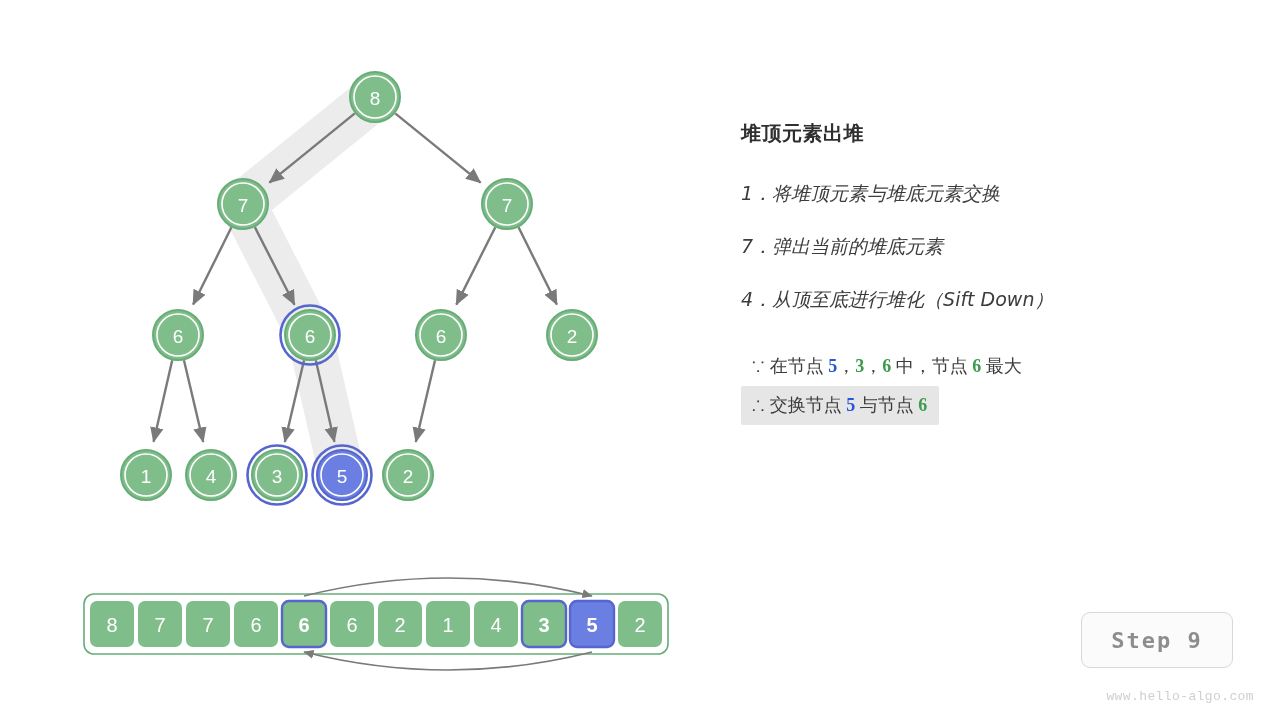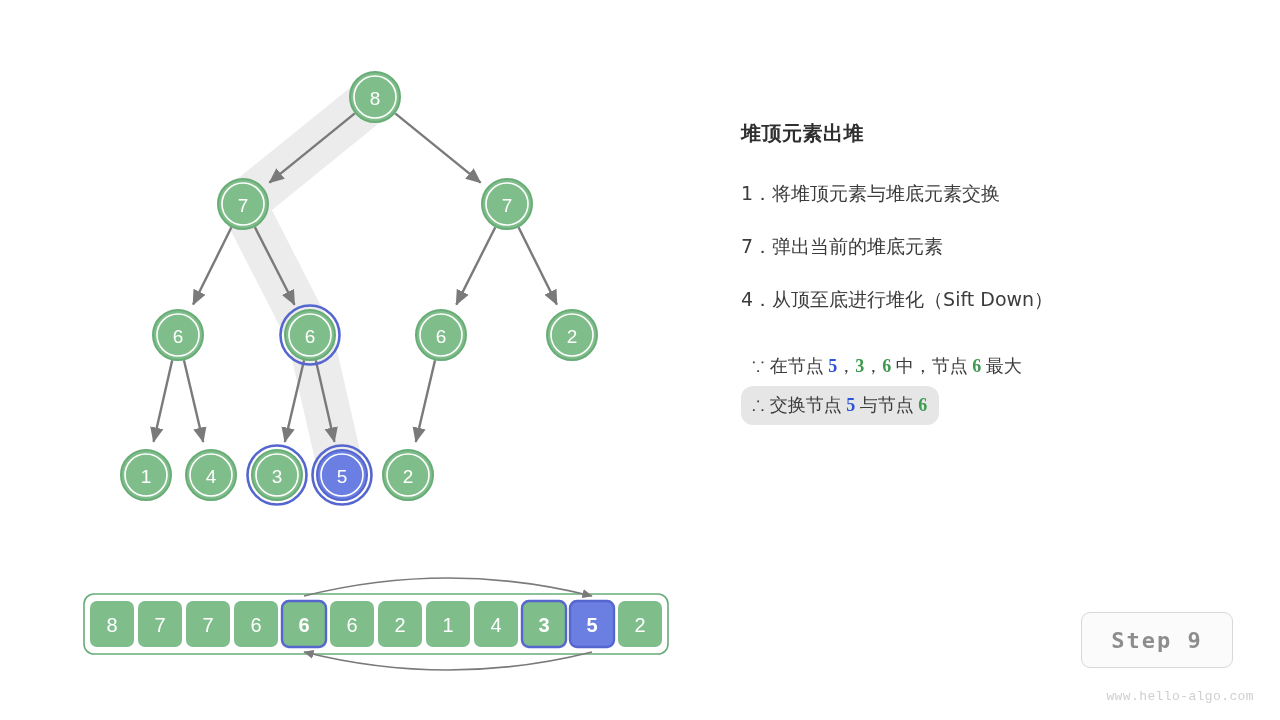--- a/index.html
+++ b/index.html
@@ -41,35 +41,36 @@
     color: #2f2f2f;
     letter-spacing: 0.5px;
     margin: 0 0 34px 0;
   }
   .step-line {
     font-size: 19px;
     color: #3c3c3c;
     margin-bottom: 27px;
     white-space: nowrap;
     font-family: "DejaVu Sans", "Liberation Sans", sans-serif;
+    font-style: italic;
   }
   .reason-block {
     margin-top: 34px;
   }
   .reason-line {
     font-size: 18px;
     color: #3c3c3c;
     padding: 7px 12px 8px 10px;
     display: inline-block;
     white-space: nowrap;
     font-family: Liberation Serif, serif;
   }
   .reason-line.highlight {
     background: #e6e6e6;
-    border-radius: 12px;
+    border-radius: 2px;
   }
   .num-blue  { color: #2a55d8; font-weight: bold; }
   .num-green { color: #3c9b4f; font-weight: bold; }
 
   
   #step-badge {
     position: absolute;
     left: 1081px;
     top: 600px;
     width: 150px;

